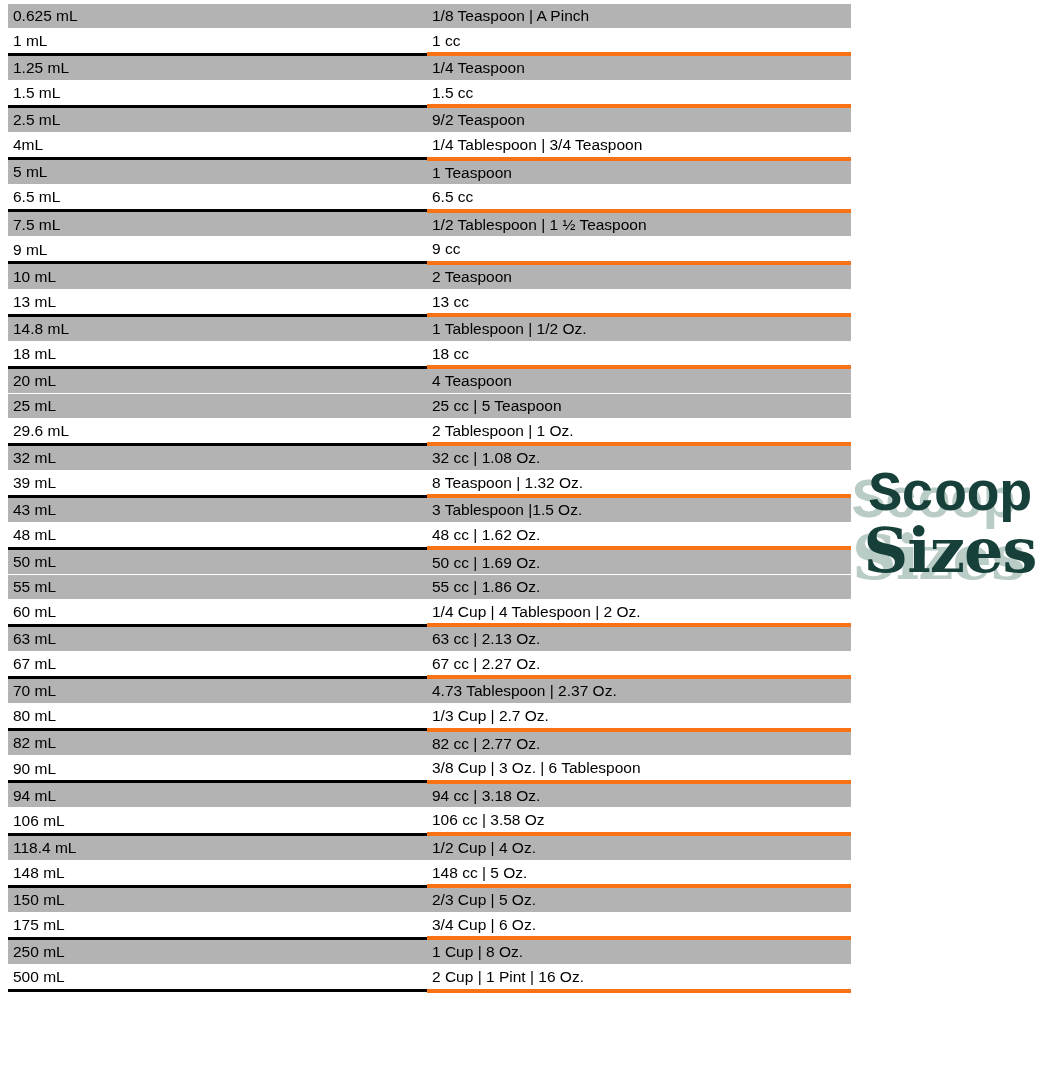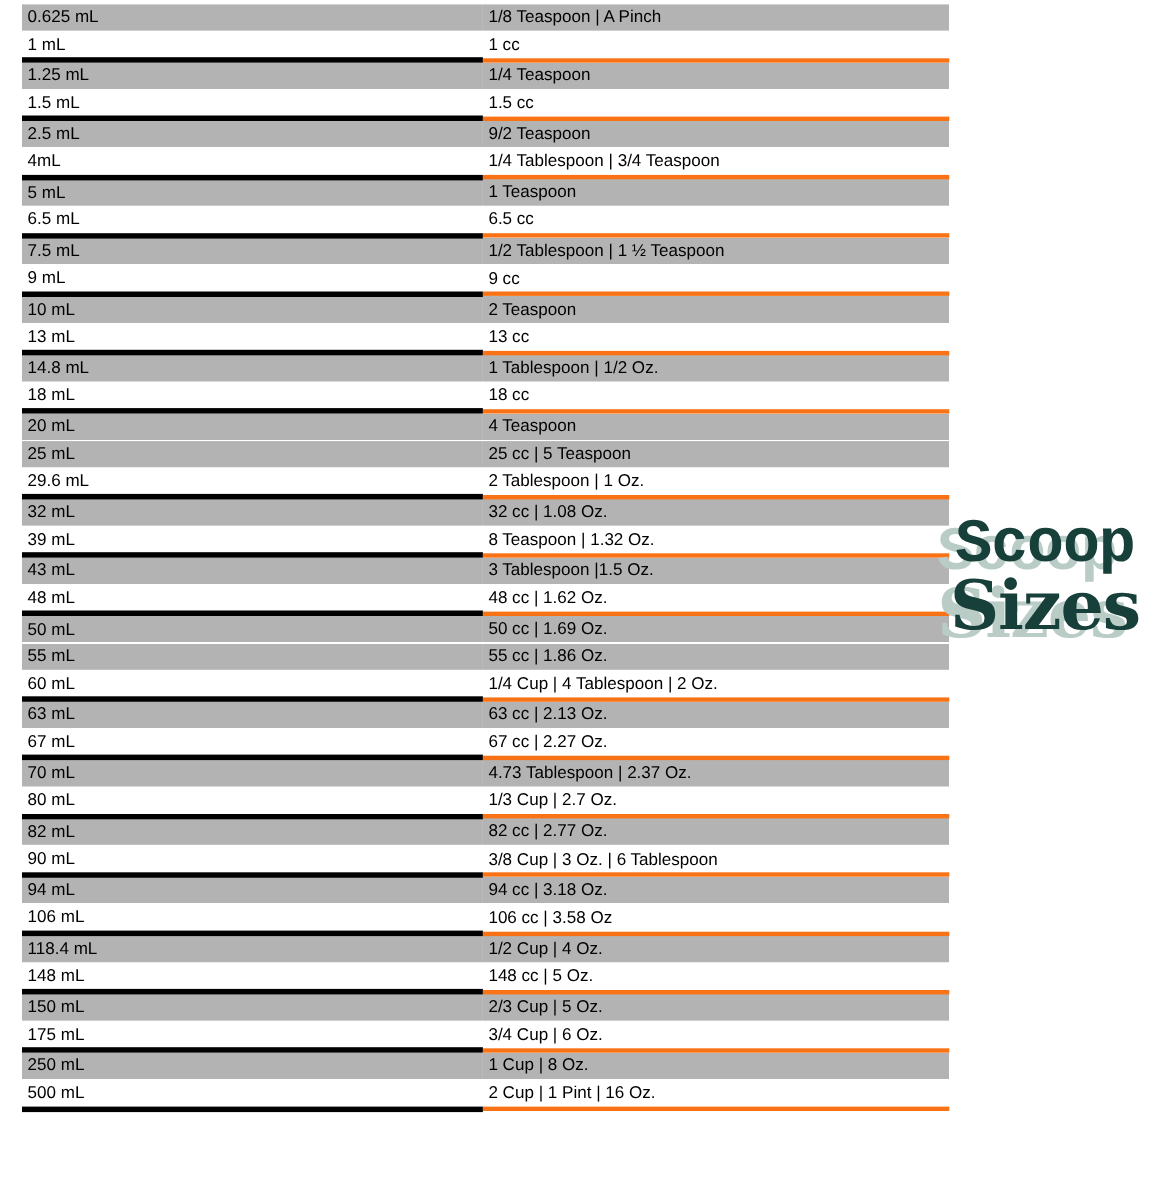--- a/index.html
+++ b/index.html
@@ -10,21 +10,21 @@
   body {
     width: 1063px;
     height: 1080px;
     position: relative;
     font-family: "Liberation Sans", sans-serif;
     overflow: hidden;
   }
 
   #conversion-table {
     position: absolute;
-    left: 20px;
+    left: 8px;
     top: 4px;
     width: 825px;
     border-collapse: collapse;
     table-layout: fixed;
   }
 
   #conversion-table td {
     height: 23.6px;
     padding: 0 4px 0 5px;
     font-size: 15.5px;
@@ -47,21 +47,21 @@
   #conversion-table tr.shaded td {
     background: #b3b3b3;
   }
   #conversion-table tr.plain td {
     background: #ffffff;
   }
   #conversion-table tr.plain td.col-eq {
     border-bottom: 4px solid #f97316;
   }
   #conversion-table tr.plain td.col-ml {
-    border-bottom: 5px solid #000000;
+    border-bottom: 3px solid #000000;
   }
 
   
   #title-block {
     position: absolute;
     left: 845px;
     top: 470px;
     width: 210px;
     text-align: center;
     font-family: "DejaVu Serif", serif;

